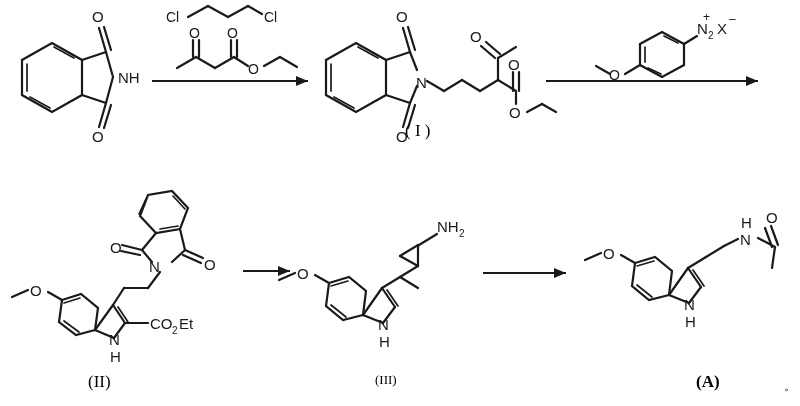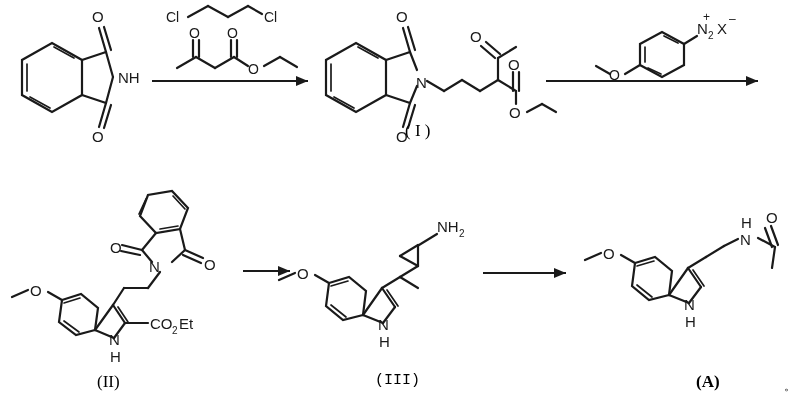--- a/index.html
+++ b/index.html
@@ -241,19 +241,19 @@
   <text x="603" y="259" font-size="15">O</text>
   <text x="684" y="310" font-size="15">N</text>
   <text x="685" y="327" font-size="15">H</text>
   <text x="740" y="245" font-size="15">N</text>
   <text x="741" y="228" font-size="15">H</text>
   <text x="766" y="223" font-size="15">O</text>
 </svg>
 
 <div class="lbl" style="left:405px;top:121px;font-size:17px;">( I )</div>
 
-<div class="lbl" style="left:97px;top:372px;font-size:17px;">(II)</div>
-
-<div class="lbl" style="left:375px;top:372px;font-size:15px;font-family:Liberation Mono, monospace;">(III)</div>
+<div class="lbl" style="left:88px;top:372px;font-size:17px;">(II)</div>
+
+<div class="lbl" style="left:375px;top:372px;font-size:13px;">(III)</div>
 
 <div class="lbl" style="left:696px;top:372px;font-size:17px;font-weight:bold;">(A)</div>
 
 <div class="lbl" style="left:784px;top:378px;font-size:12px;">。</div>
 
 </body></html>

